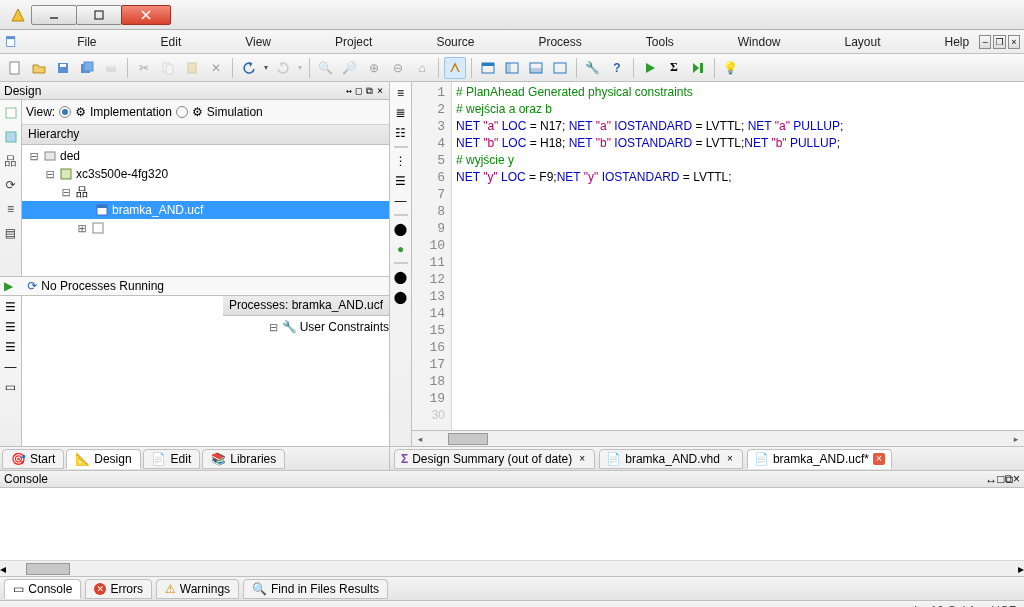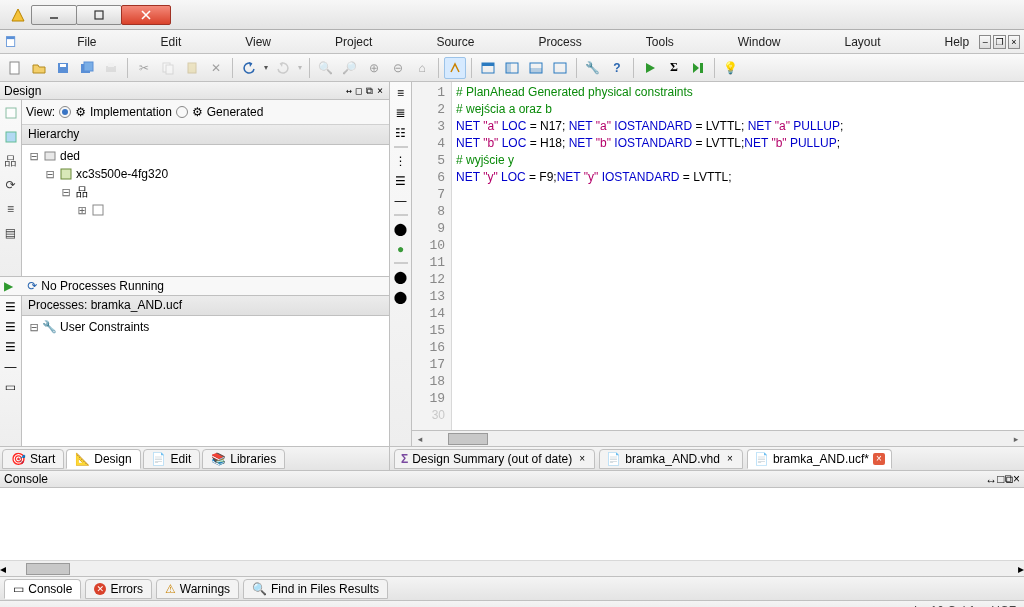--- a/index.html
+++ b/index.html
@@ -292,21 +292,21 @@
           <div class="li">▤</div>
         </div>
         <div style="flex:1; display:flex; flex-direction:column; min-width:0;">
           <div class="viewrow">
             <span>View:</span>
             <span class="radio sel"></span>
             <span>⚙</span>
             <span>Implementation</span>
             <span class="radio"></span>
             <span>⚙</span>
-            <span>Generated</span>
+            <span>Simulation</span>
           </div>
           <div class="hierhdr">Hierarchy</div>
           <div class="tree">
             <div class="node" style="padding-left:6px">
                 <span class="tw">⊟</span>
                 <span class="ic">
                   <svg width="14" height="14">
                     <rect x="2" y="3" width="10" height="8" fill="#e8e8e8" stroke="#888"></rect>
                   </svg>
                 </span>
@@ -318,20 +318,30 @@
                   <svg width="14" height="14">
                     <rect x="2" y="2" width="10" height="10" fill="#d8e8b8" stroke="#6a8a3a"></rect>
                   </svg>
                 </span>
                 <span>xc3s500e-4fg320</span>
               </div>
             <div class="node" style="padding-left:38px">
                 <span class="tw">⊟</span>
                 <span class="ic">品</span>
               </div>
+            <div class="node sel" style="padding-left:58px">
+                <span class="tw"></span>
+                <span class="ic">
+                  <svg width="14" height="14">
+                    <rect x="2" y="2" width="10" height="10" fill="#fff" stroke="#3a75c4"></rect>
+                    <rect x="2" y="2" width="10" height="3" fill="#3a75c4"></rect>
+                  </svg>
+                </span>
+                <span>bramka_AND.ucf</span>
+              </div>
             <div class="node" style="padding-left:54px">
                 <span class="tw">⊞</span>
                 <span class="ic">
                   <svg width="14" height="14">
                     <rect x="2" y="2" width="10" height="10" fill="#fff" stroke="#888"></rect>
                   </svg>
                 </span>
               </div>
           </div>
         </div>
@@ -345,21 +355,21 @@
       </div>
 
       <div class="procarea">
         <div class="lefticons2">
           <div class="li">☰</div>
           <div class="li">☰</div>
           <div class="li">☰</div>
           <div class="li">—</div>
           <div class="li">▭</div>
         </div>
-        <div style="flex:1; display:flex; flex-direction:column;">
+        <div style="flex:1; display:flex; flex-direction:column;align-items:flex-end;">
           <div class="hierhdr">Processes: bramka_AND.ucf</div>
           <div class="proctree">
             <div class="node" style="padding-left:6px">
                 <span class="tw">⊟</span>
                 <span class="ic">🔧</span>
                 <span>User Constraints</span>
               </div>
           </div>
         </div>
       </div>

